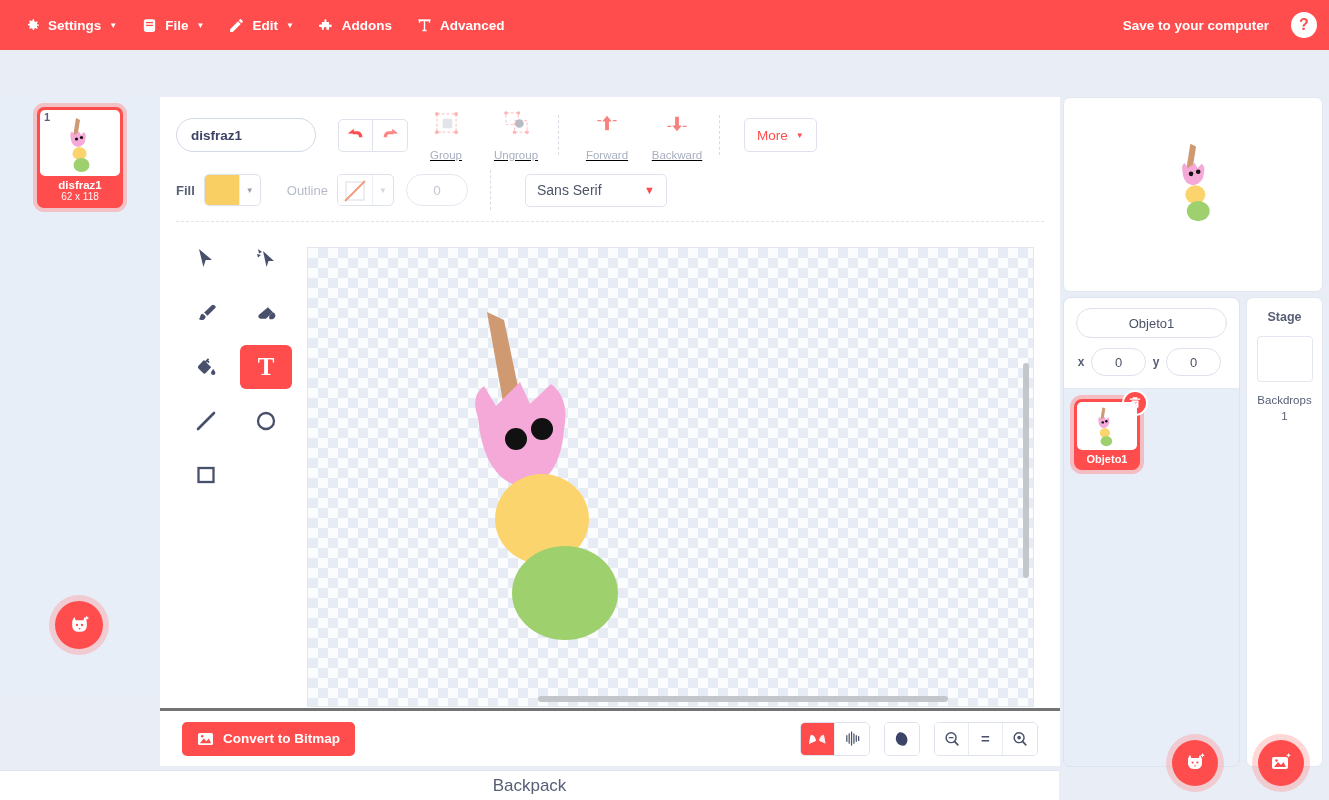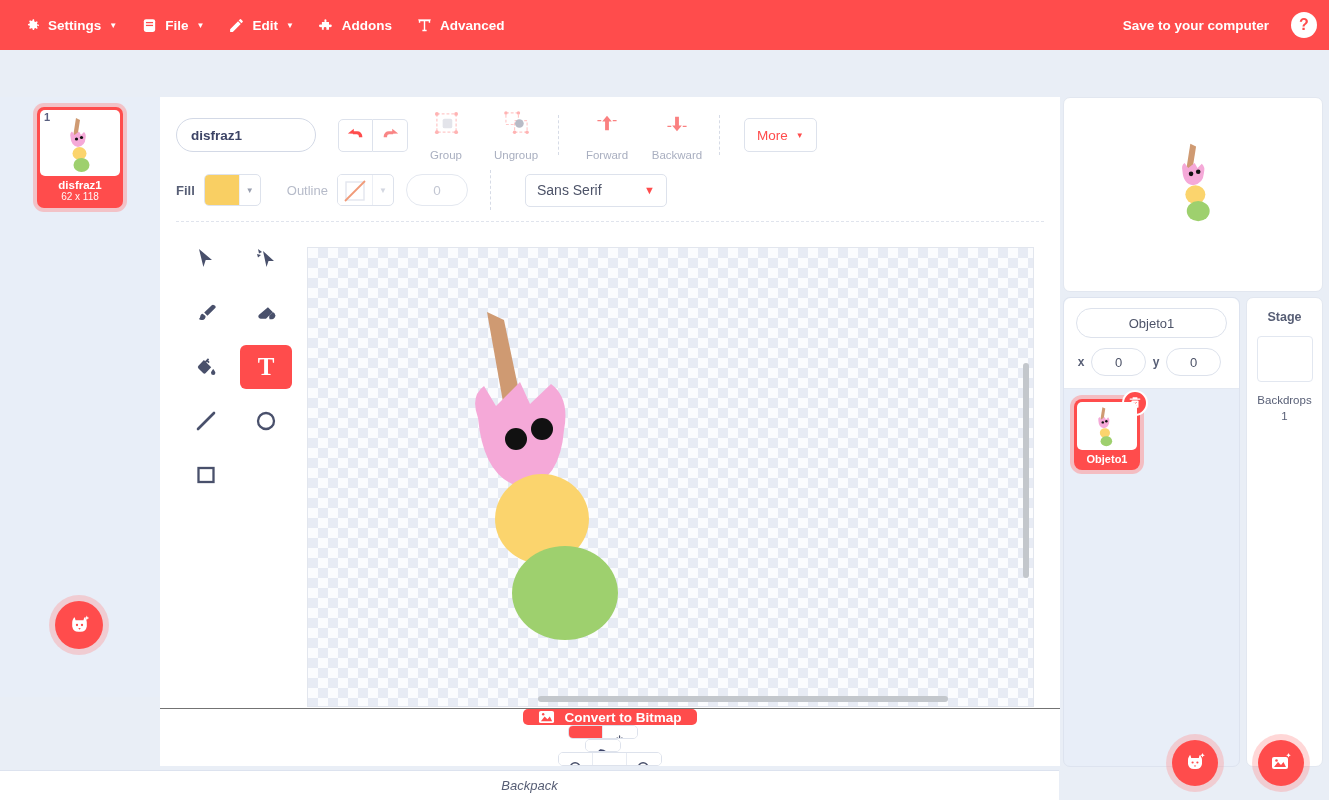--- a/index.html
+++ b/index.html
@@ -128,21 +128,21 @@
   }
   .undo-group { display: flex; margin-left: 22px; }
   .undo-btn {
     width: 35px; height: 33px; border: 1px solid #dde2ec; background: #fff;
     display: flex; align-items: center; justify-content: center; cursor: pointer;
   }
   .undo-btn:first-child { border-radius: 5px 0 0 5px; }
   .undo-btn:last-child { border-radius: 0 5px 5px 0; border-left: none; }
   .tool-lbl-btn {
     display: flex; flex-direction: column; align-items: center; gap: 11px;
-    width: 64px; cursor: pointer; margin-left: 6px;
+    width: 64px; cursor: pointer; margin-left: 6px; text-decoration: underline;
   }
   .tool-lbl-btn .t-ic { height: 28px; display: flex; align-items: center; }
   .tool-lbl-btn .t-tx { font-size: 11.5px; color: #a9afc0; }
   .divider-v { width: 1px; height: 40px; border-left: 1px dashed #d6dbe6; margin: 0 10px; }
   .more-btn {
     margin-left: 14px; height: 34px; min-width: 72px; border: 1px solid #dde2ec;
     border-radius: 5px; background: #fff; color: #ff4c4c; font-size: 13.5px;
     display: flex; align-items: center; justify-content: center; gap: 8px;
     cursor: pointer; padding: 0 12px; font-family: "Liberation Sans", sans-serif;
   }
@@ -204,21 +204,21 @@
     background: #c3c7cc; border-radius: 3px; cursor: pointer;
   }
   .hscroll {
     position: absolute; left: 230px; bottom: 4px; height: 6px; width: 410px;
     background: #c3c7cc; border-radius: 3px; cursor: pointer;
   }
 
   
   .paint-bottom {
     position: absolute; left: 0; bottom: 0; width: 900px; height: 58px;
-    display: flex; align-items: center; padding: 0 22px; border-top: 1px solid #737373; flex-direction: column;
+    display: flex; align-items: center; padding: 0 22px; border-top: 3px solid #737373;
   }
   .bitmap-btn {
     display: flex; align-items: center; gap: 9px; height: 34px; padding: 0 15px;
     background: #ff4c4c; color: #fff; border: none; border-radius: 5px;
     font-size: 13.5px; font-weight: bold; cursor: pointer;
     font-family: "Liberation Sans", sans-serif;
   }
   .btn-group { display: flex; border: 1px solid #dde2ec; border-radius: 5px; overflow: hidden; }
   .gbtn {
     width: 34px; height: 32px; background: #fff; display: flex;
@@ -285,21 +285,21 @@
     display: flex; align-items: center; justify-content: center; cursor: pointer;
   }
   .fab-sprite { left: 1172px; top: 740px; }
   .fab-backdrop { left: 1258px; top: 740px; }
 
   .backpack {
     position: absolute; left: 0; bottom: 0; width: 1059px; height: 30px;
     background: #fff; border-top: 1px solid #dde3ef;
     display: flex; align-items: center; justify-content: center;
   }
-  .backpack-lbl { font-size: 13px; color: #575e75; cursor: pointer; font-style: italic; }
+  .backpack-lbl { font-size: 17px; color: #575e75; cursor: pointer; }
 
   .art { position: absolute; }
 </style>
 </head>
 <body>
 
 <div id="app">
 
   <div class="menubar">
 

